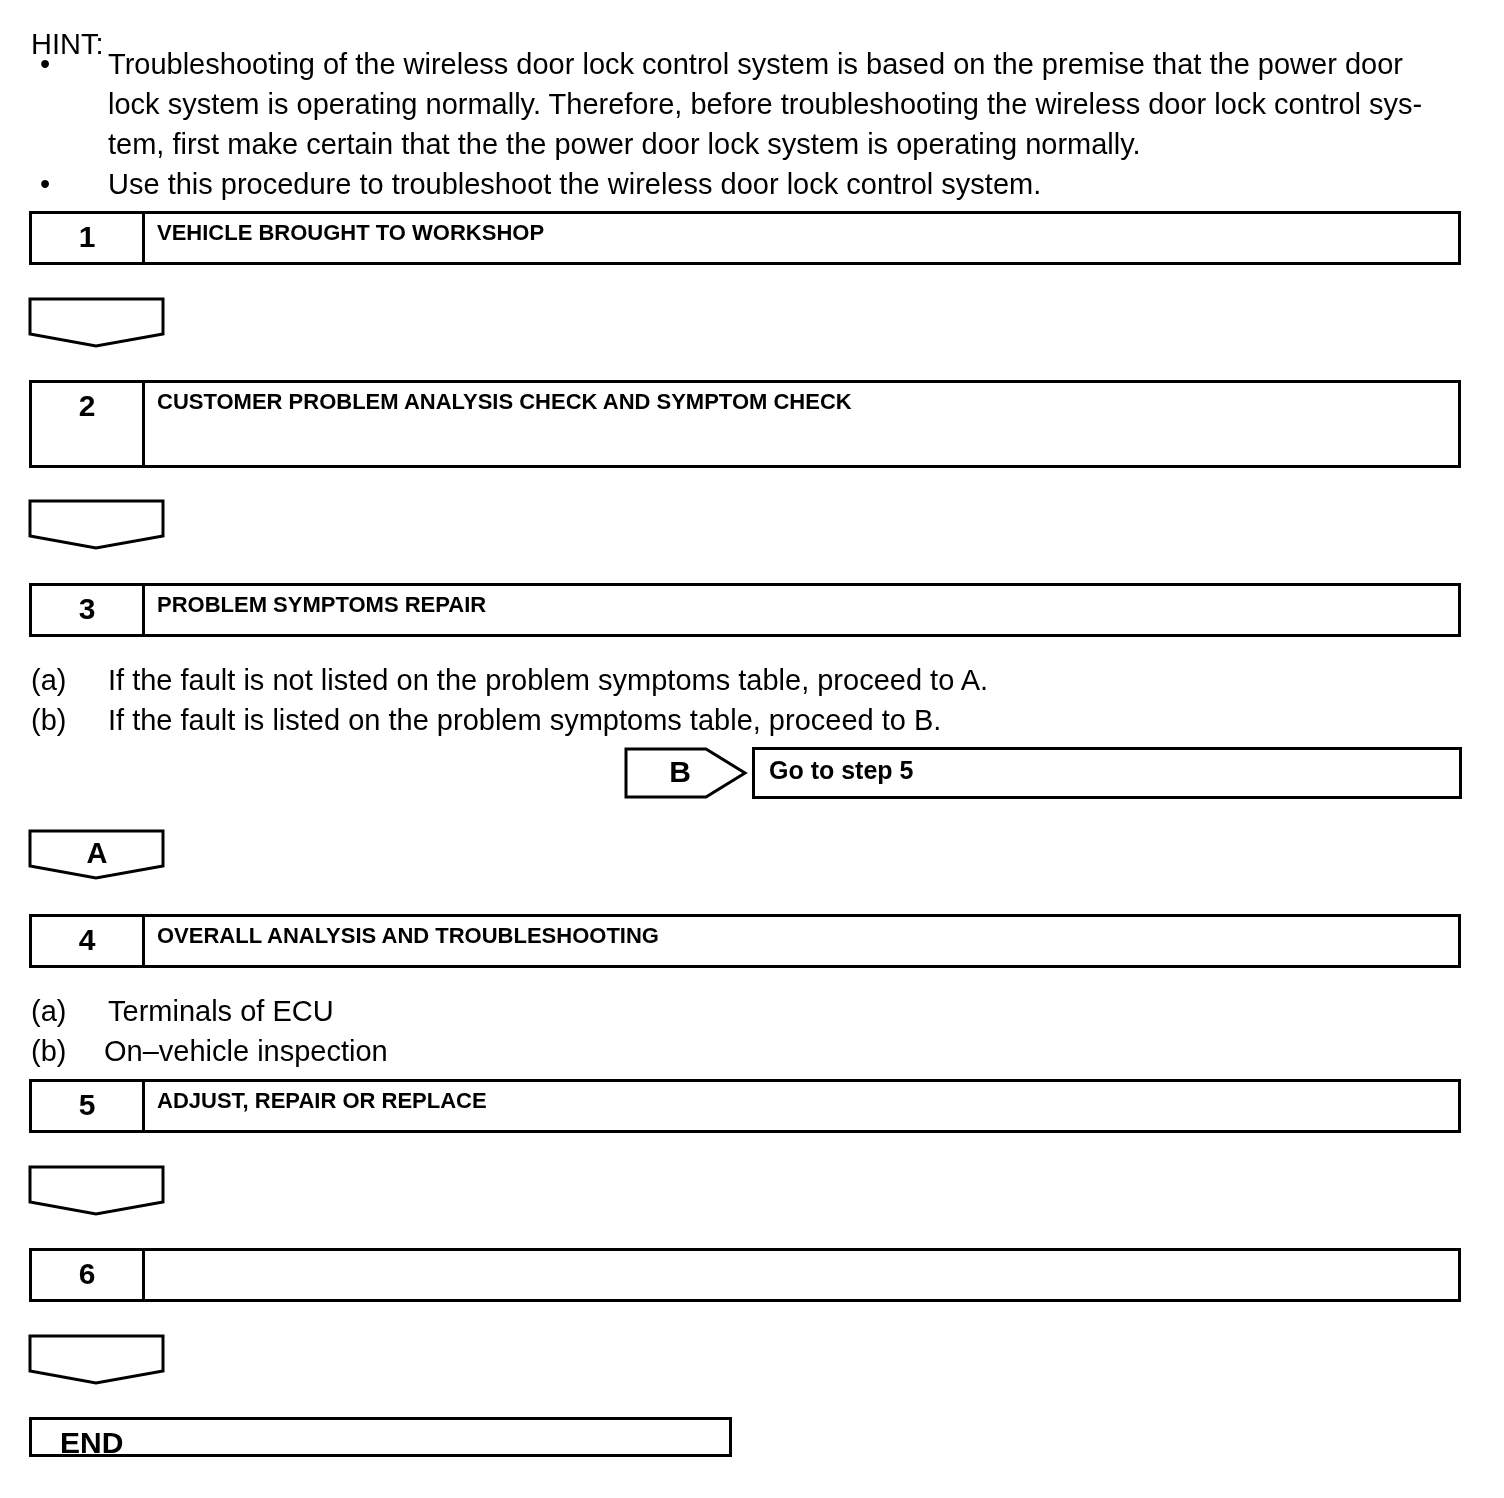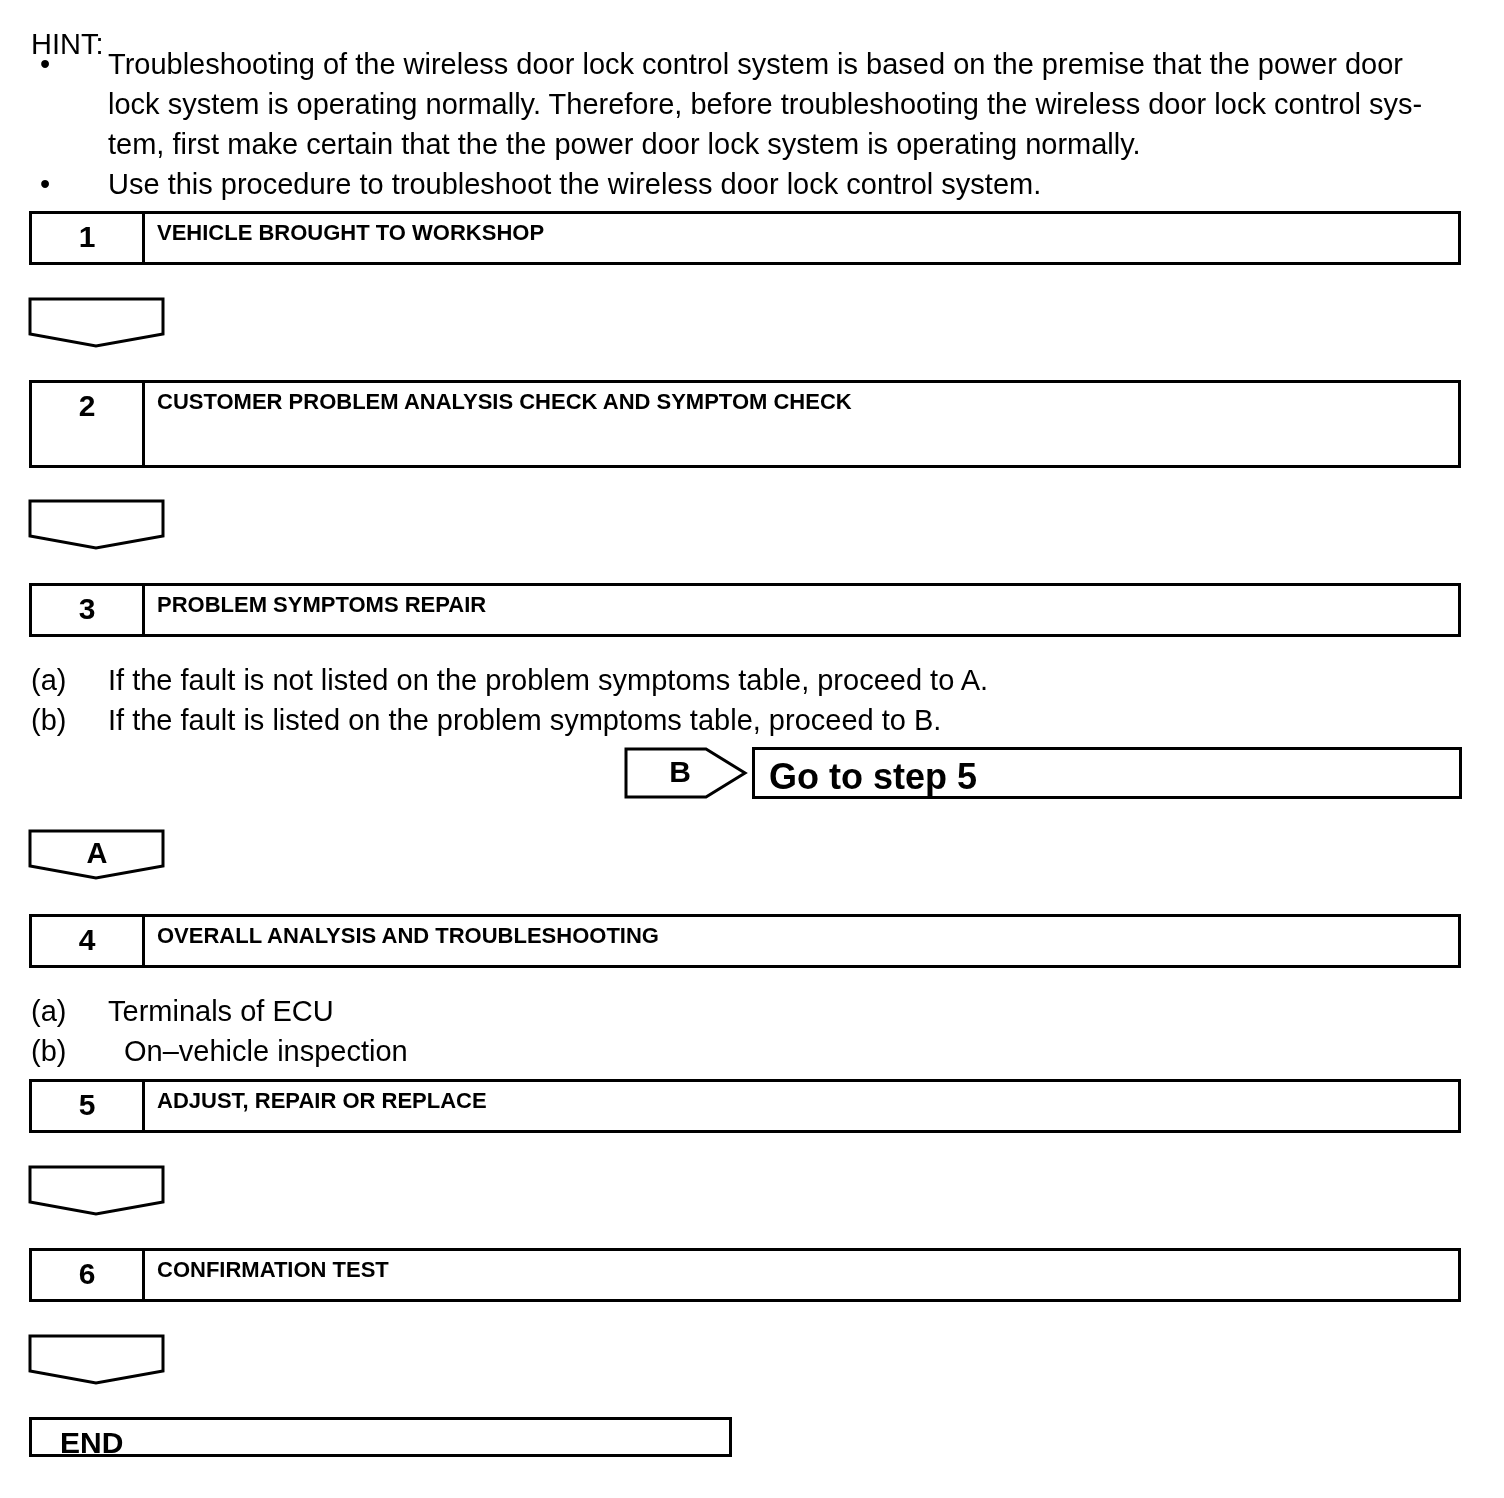--- a/index.html
+++ b/index.html
@@ -52,50 +52,49 @@
 <div class="abs txt" style="left:108px;top:660px;">If the fault is not listed on the problem symptoms table, proceed to A.</div>
 <div class="abs txt" style="left:31px;top:700px;">(b)</div>
 <div class="abs txt" style="left:108px;top:700px;">If the fault is listed on the problem symptoms table, proceed to B.</div>
 
 <div class="abs" style="left:624px;top:747px;width:124px;height:52px;">
   <svg width="124" height="52" viewBox="0 0 124 52" style="position:absolute;left:0;top:0;">
     <polygon points="2,2 82,2 121,26 82,50 2,50" fill="#fff" stroke="#000" stroke-width="3"></polygon>
   </svg>
   <div class="abs" style="left:0;top:8px;width:112px;text-align:center;font-weight:bold;font-size:30px;">B</div>
 </div>
-<div class="abs" style="left:752px;top:747px;width:710px;height:52px;border:3px solid #000;box-sizing:border-box;font-weight:bold;font-size:36px;padding:6px 8px 0 14px;">Go to step 5</div>
+<div class="abs" style="left:752px;top:747px;width:710px;height:52px;border:3px solid #000;box-sizing:border-box;font-weight:bold;font-size:25px;padding:6px 8px 0 14px;">Go to step 5</div>
 
 <div class="abs" style="left:28px;top:829px;width:138px;height:52px;">
   <svg width="138" height="52" viewBox="0 0 138 52" style="position:absolute;left:0;top:0;">
     <polygon points="2,2 135,2 135,37 68,49 2,37" fill="#fff" stroke="#000" stroke-width="3"></polygon>
   </svg>
   <div class="abs" style="left:0;top:8px;width:138px;text-align:center;font-weight:bold;font-size:29px;">A</div>
 </div>
 
 <div class="step" style="top:914px;height:54px;">
   <div class="num">4</div>
   <div class="title">OVERALL ANALYSIS AND TROUBLESHOOTING</div>
 </div>
 
 <div class="abs txt" style="left:31px;top:991px;">(a)</div>
 <div class="abs txt" style="left:108px;top:991px;">Terminals of ECU</div>
 <div class="abs txt" style="left:31px;top:1031px;">(b)</div>
-<div class="abs txt" style="left:124px;top:1031px;">On–vehicle inspection</div>
+<div class="abs txt" style="left:104px;top:1031px;">On–vehicle inspection</div>
 
 <div class="step" style="top:1079px;height:54px;">
   <div class="num">5</div>
   <div class="title">ADJUST, REPAIR OR REPLACE</div>
 </div>
 
 <svg class="arrow" style="top:1165px;" viewBox="0 0 138 52">
   <polygon points="2,2 135,2 135,37 68,49 2,37" fill="#fff" stroke="#000" stroke-width="3"></polygon>
 </svg>
 
 <div class="step" style="top:1248px;height:54px;">
   <div class="num">6</div>
-  <div class="title">CONFIRMATION TEST</div>
 </div>
 
 <svg class="arrow" style="top:1334px;" viewBox="0 0 138 52">
   <polygon points="2,2 135,2 135,37 68,49 2,37" fill="#fff" stroke="#000" stroke-width="3"></polygon>
 </svg>
 
 <div class="end">END</div>
 
 </body></html>

